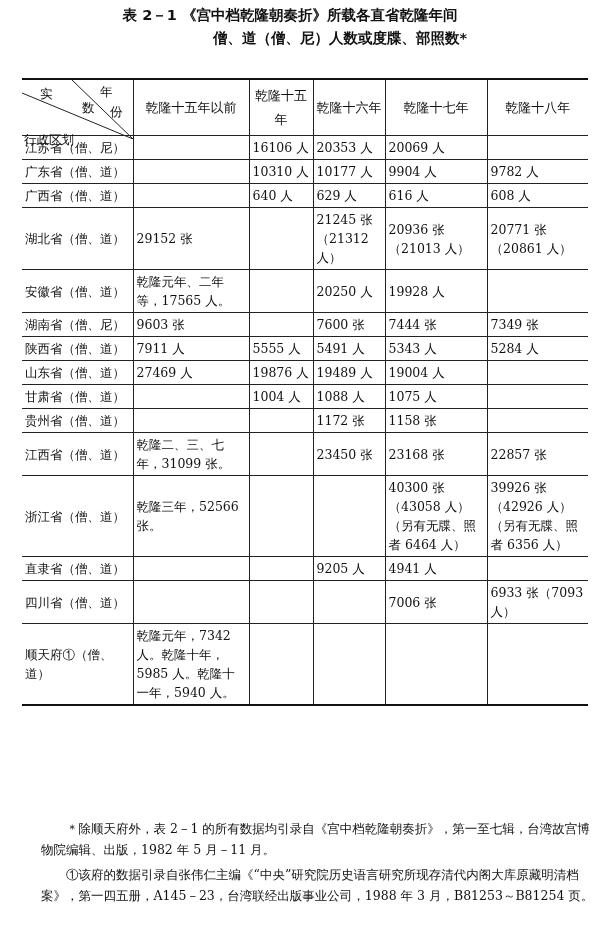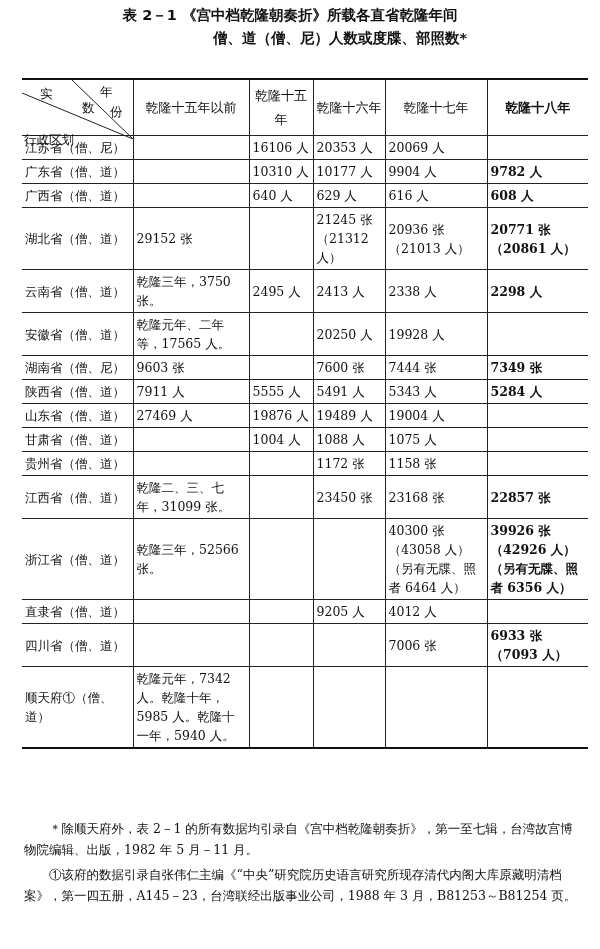--- a/index.html
+++ b/index.html
@@ -8,26 +8,26 @@
   .title { position:absolute; left:0; width:600px; text-align:center;
            font-family:"DejaVu Sans", "Liberation Sans", sans-serif; font-weight:bold; font-size:14.5px; }
   .title.l1 { top:6px; left:-10px; }
   .title.l2 { top:29px; left:40px; }
   table { position:absolute; left:22px; top:78px; border-collapse:collapse; width:566px; table-layout:fixed;
           font-size:12.5px; }
   table { border-top:2px solid #111; border-bottom:2px solid #111; }
   td, th { border:1px solid #222; padding:2px 3px; vertical-align:middle; text-align:left; font-weight:normal;
            line-height:19px; }
   td:first-child, th:first-child { border-left:none; }
-  td:last-child, th:last-child { border-right:none;font-weight:bold; }
+  td:last-child, th:last-child { border-right:none; }
   th { text-align:center; line-height:24px; font-size:13px; }
   .diag { position:relative; height:55px; padding:0; }
   .diag svg { position:absolute; left:0; top:0; }
   .diag span { position:absolute; font-size:12.5px; }
-  .notes { position:absolute; left:24px; top:818px; width:555px; font-size:12.5px; line-height:21px; }
+  .notes { position:absolute; left:41px; top:818px; width:555px; font-size:12.5px; line-height:21px; }
   .notes p { margin:0 0 4px 0; text-indent:2em; }
 </style>
 </head>
 <body>
 
 <div class="title l1">表 2－1 《宫中档乾隆朝奏折》所载各直省乾隆年间</div>
 <div class="title l2">僧、道（僧、尼）人数或度牒、部照数*</div>
 
 <table>
   <colgroup>
@@ -85,28 +85,20 @@
       </tr>
       <tr>
         <td>湖北省（僧、道）</td>
         <td>29152 张</td>
         <td></td>
         <td>21245 张（21312 人）</td>
         <td>20936 张（21013 人）</td>
         <td>20771 张（20861 人）</td>
       </tr>
       <tr>
-        <td>云南省（僧、道）</td>
-        <td>乾隆三年，3750 张。</td>
-        <td>2495 人</td>
-        <td>2413 人</td>
-        <td>2338 人</td>
-        <td>2298 人</td>
-      </tr>
-      <tr>
         <td>安徽省（僧、道）</td>
         <td>乾隆元年、二年等，17565 人。</td>
         <td></td>
         <td>20250 人</td>
         <td>19928 人</td>
         <td></td>
       </tr>
       <tr>
         <td>湖南省（僧、尼）</td>
         <td>9603 张</td>
@@ -161,21 +153,21 @@
         <td></td>
         <td></td>
         <td>40300 张（43058 人）（另有无牒、照者 6464 人）</td>
         <td>39926 张（42926 人）（另有无牒、照者 6356 人）</td>
       </tr>
       <tr>
         <td>直隶省（僧、道）</td>
         <td></td>
         <td></td>
         <td>9205 人</td>
-        <td>4012 人</td>
+        <td>4941 人</td>
         <td></td>
       </tr>
       <tr>
         <td>四川省（僧、道）</td>
         <td></td>
         <td></td>
         <td></td>
         <td>7006 张</td>
         <td>6933 张（7093 人）</td>
       </tr>

